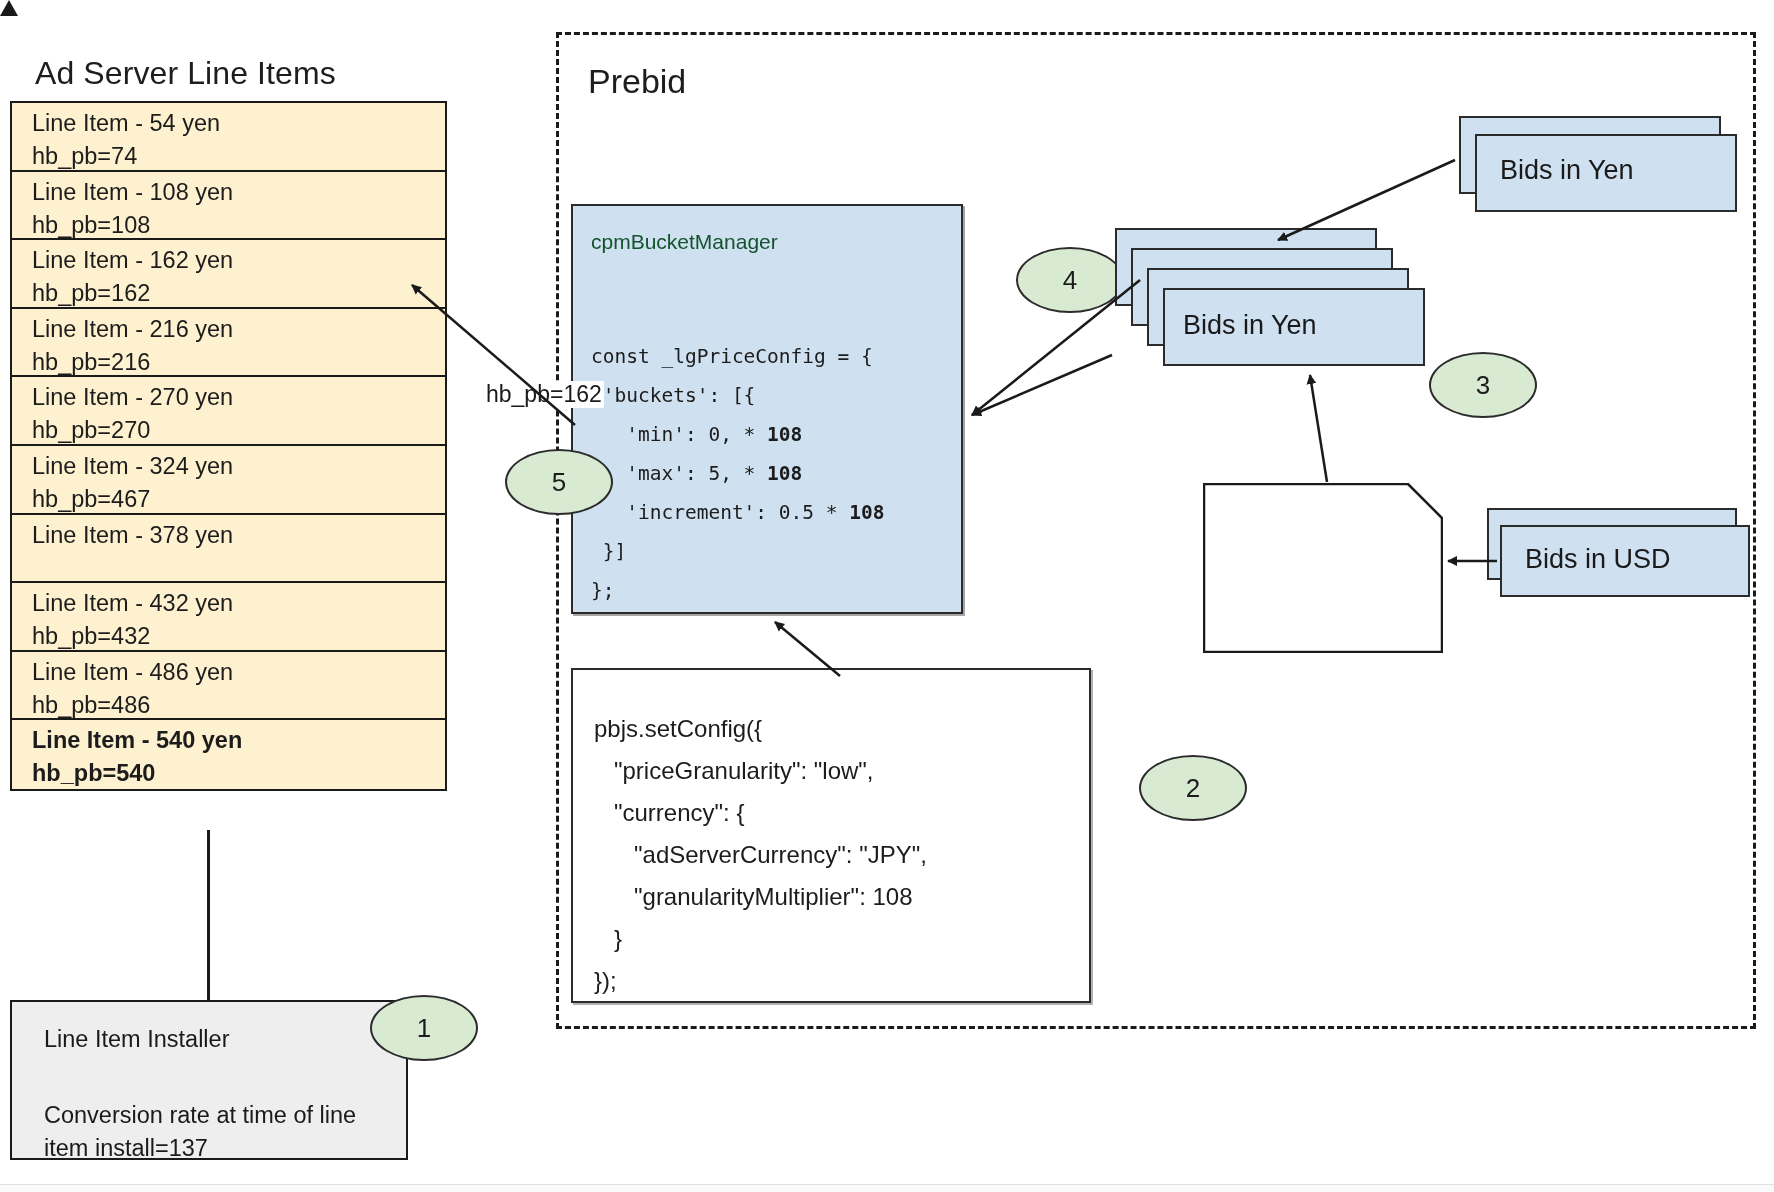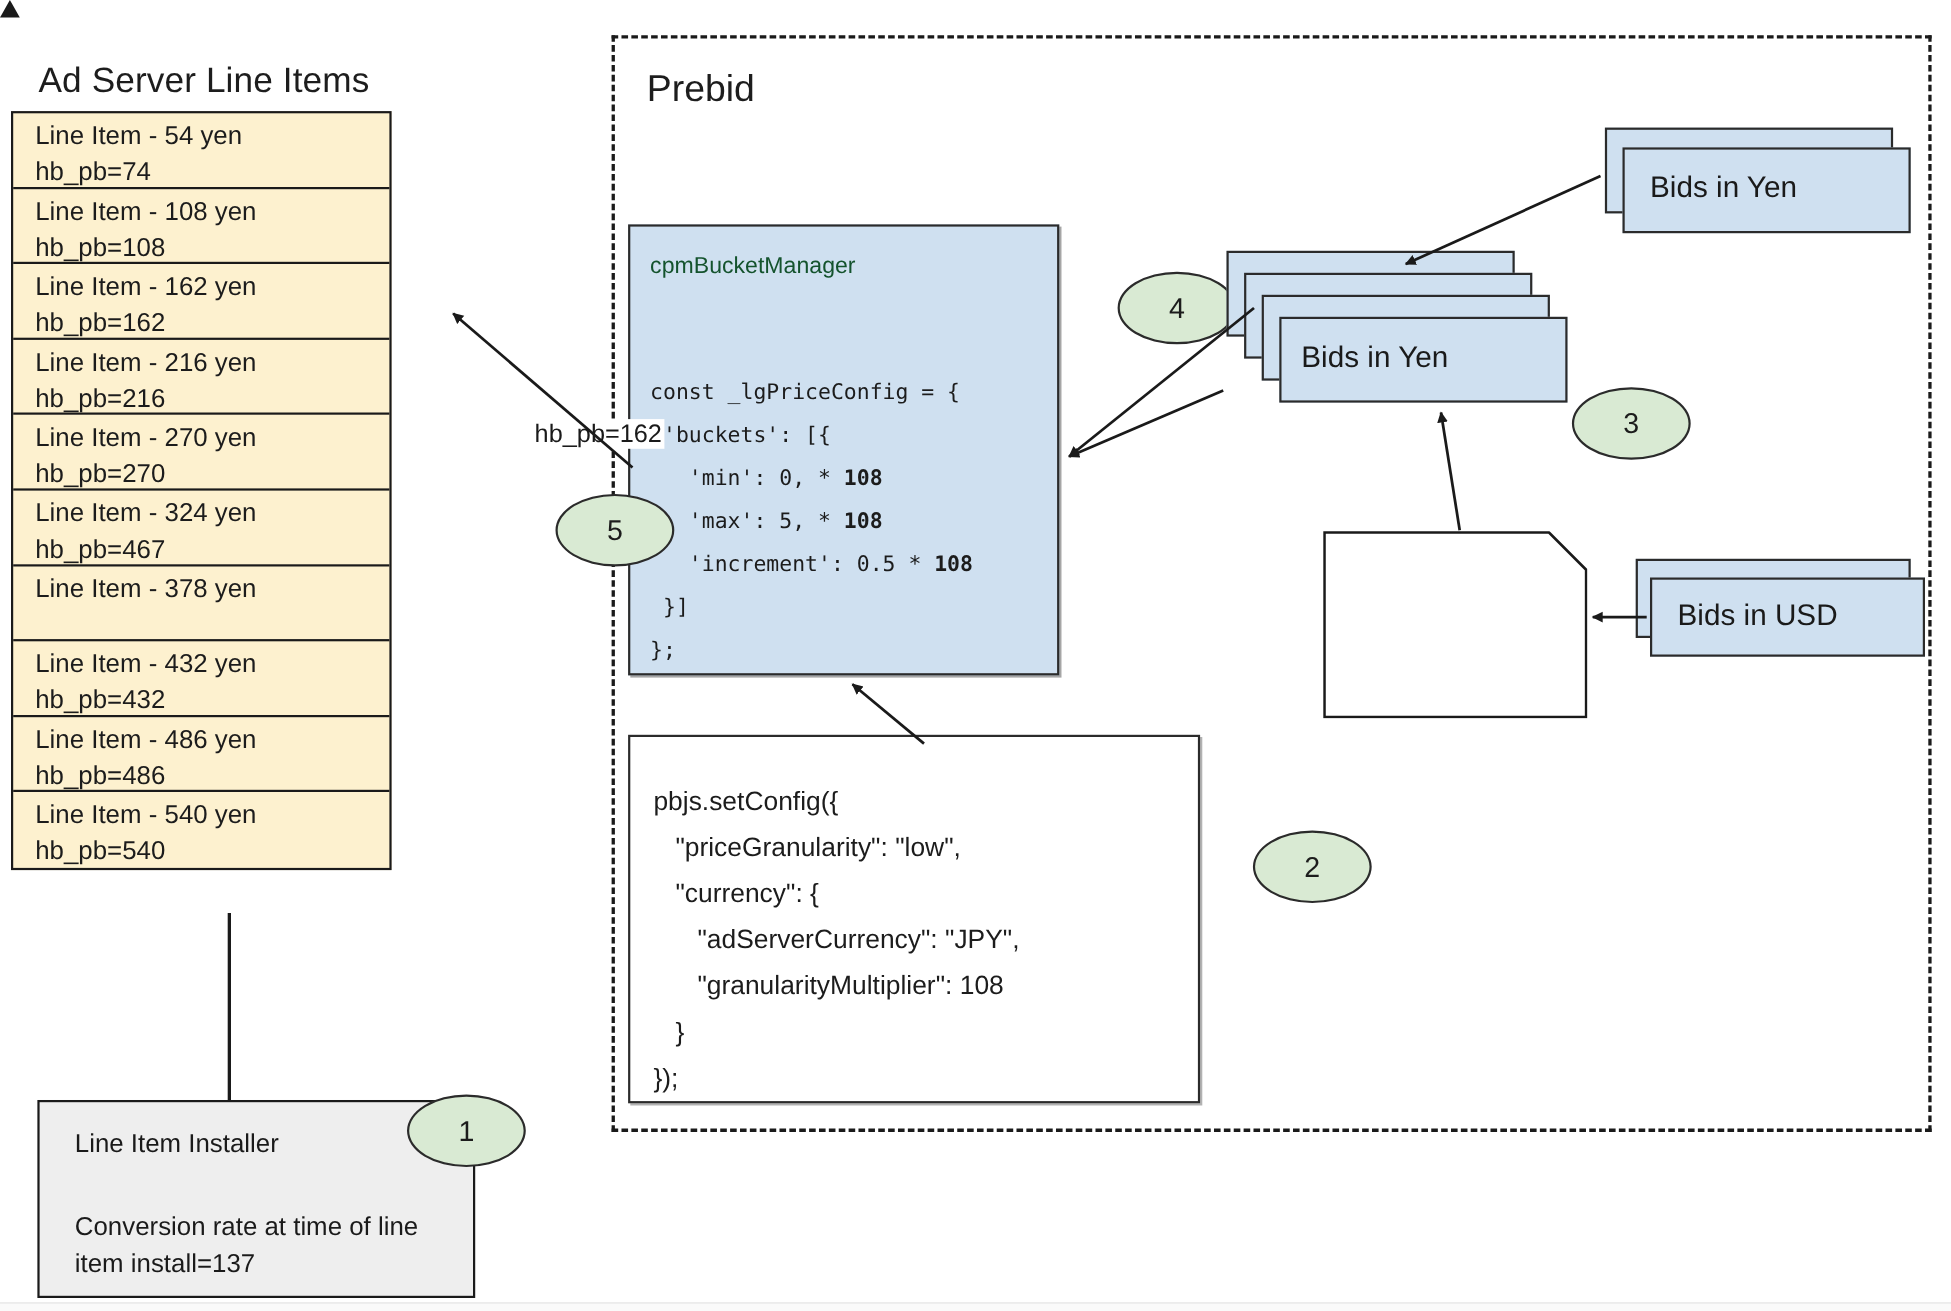--- a/index.html
+++ b/index.html
@@ -5,27 +5,27 @@
   html,body{margin:0;padding:0;background:#ffffff;}
   body{width:1774px;height:1192px;position:relative;overflow:hidden;
        font-family:"Liberation Sans",sans-serif;color:#1a1a1a;}
 
   #stage{position:absolute;left:0;top:0;width:1774px;height:1192px;}
 
   
   #ads-title{position:absolute;left:35px;top:55px;font-size:32px;color:#1d1d1d;
              letter-spacing:.1px;white-space:nowrap;}
 
-  #line-items{position:absolute;left:10px;top:101px;width:346px;
+  #line-items{position:absolute;left:10px;top:101px;width:437px;
               border:2px solid #1a1a1a;box-sizing:border-box;background:#fdf1cf;}
   .li-row{border-bottom:2px solid #1a1a1a;padding:4px 0 5px 20px;box-sizing:border-box;height:68.6px;}
-  .li-row:last-child{border-bottom:none;}
+  .li-row:last-child{border-bottom:none;font-weight:bold;}
   .li-row div{font-size:23.5px;line-height:33px;white-space:nowrap;color:#1c1c1c;}
-  #installer-box{position:absolute;left:10px;top:1000px;width:398px;height:180px;
-      border:2px solid #1a1a1a;background:#eeeeee;box-sizing:border-box;margin-left:24px;}
+  #installer-box{position:absolute;left:10px;top:1000px;width:398px;height:160px;
+      border:2px solid #1a1a1a;background:#eeeeee;box-sizing:border-box;}
   #installer-title{position:absolute;left:32px;top:24px;font-size:23.5px;white-space:nowrap;}
   #installer-note{position:absolute;left:32px;top:97px;font-size:23.5px;line-height:33px;width:360px;}
 
   
   .arrowline{position:absolute;background:#1a1a1a;}
   #inst-arrow-shaft{left:207px;top:830px;width:2.5px;height:170px;}
   #inst-arrow-head{left:199px;top:818px;width:0;height:0;background:none;
      border-left:9px solid transparent;border-right:9px solid transparent;border-bottom:16px solid #1a1a1a;}
 
   

